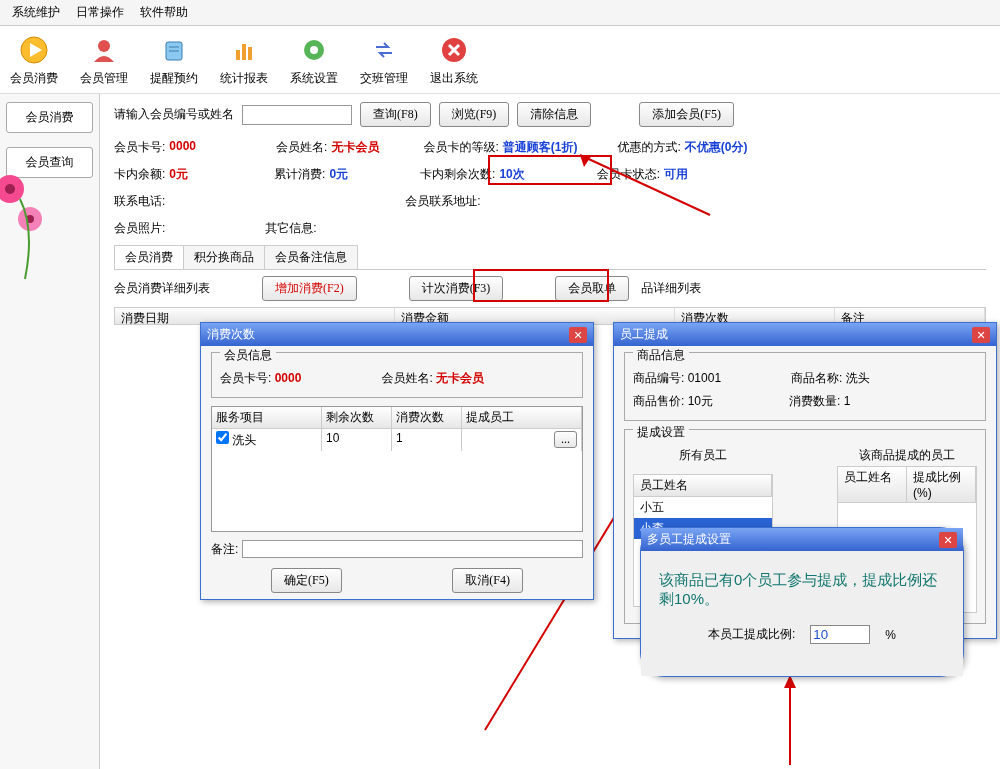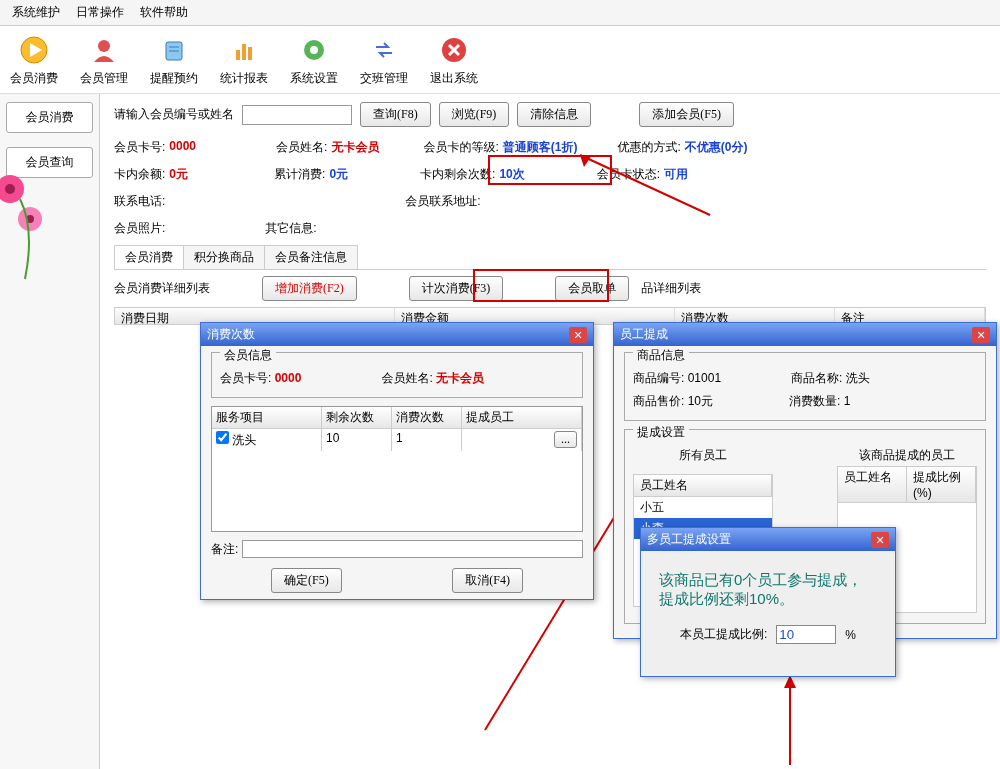--- a/index.html
+++ b/index.html
@@ -48,21 +48,21 @@
 .d2-lists { display: flex; gap: 30px; }
 .d2-list { flex: 1; }
 .d2-list-head { display: flex; background: linear-gradient(#fff,#e6e6e6); border: 1px solid #ccc; }
 .d2-list-head div { padding: 2px 6px; border-right: 1px solid #ccc; flex: 1; }
 .d2-list-body { border: 1px solid #ccc; border-top: none; background: #fff; height: 110px; }
 .d2-list-row { padding: 2px 6px; cursor: pointer; }
 .d2-list-row.selected { background: #2a63d4; color: #fff; }
 .d3 { position: absolute; }
 .d3-body { padding: 20px 18px 12px; background: #efefef; }
 .d3 .note-red { color: #0f766e; font-size: 15px; }
-.d3 .ratio-row { display: flex; align-items: center; gap: 9px; margin: 16px 0 20px; justify-content: center; }
+.d3 .ratio-row { display: flex; align-items: center; gap: 15px; margin: 16px 0 20px; justify-content: center; }
 .d3 .ratio-row input { width: 60px; border: 1px solid #888; text-align: left; padding: 1px 2px; color: #2050d0; }
 .d3 .btn-row { display: flex; justify-content: center; gap: 40px; }
 </style>
 </head>
 <body>
 
 <div class="menubar">
   <span>系统维护</span>
   <span>日常操作</span>
   <span>软件帮助</span>
@@ -337,21 +337,21 @@
             <div>员工姓名</div>
             <div>提成比例(%)</div>
           </div>
           <div class="d2-list-body"></div>
         </div>
       </div>
     </div>
   </div>
 </div>
 
-<div class="dialog d3" style="left:640px; top:527px; width:256px;">
+<div class="dialog d3" style="left:640px; top:527px; width:324px;border-radius:24px;">
   <div class="dialog-title">
     <span>多员工提成设置</span>
     <span class="x">✕</span>
   </div>
   <div class="d3-body">
     <div class="note-red">该商品已有0个员工参与提成，提成比例还剩10%。</div>
     <div class="ratio-row">
       <span>本员工提成比例:</span>
       <input type="text" value="10" style="">
       <span>%</span>

